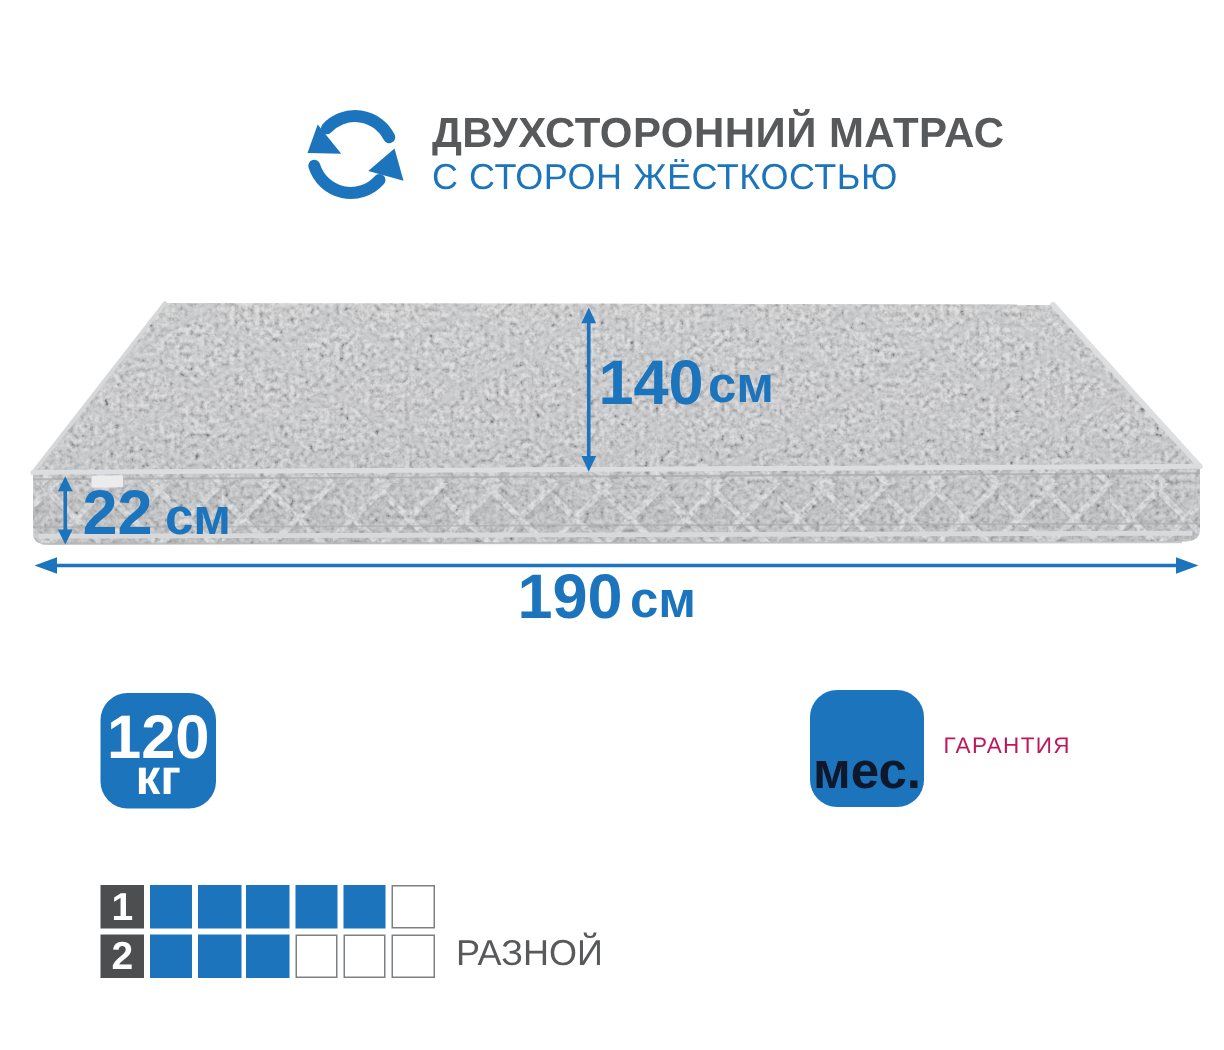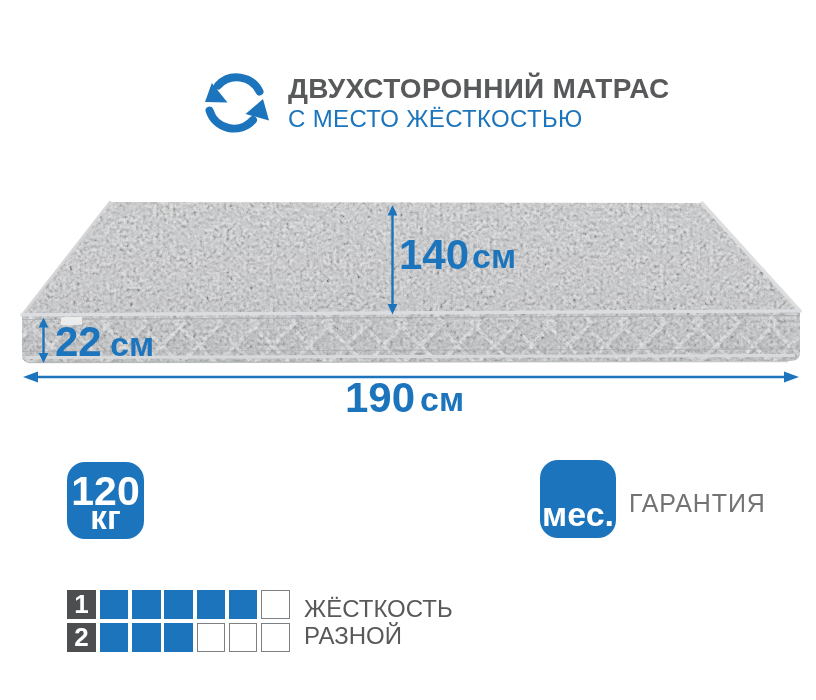--- a/index.html
+++ b/index.html
@@ -17,21 +17,21 @@
       <path d="M 13.5,46.5 A 25.5,25.5 0 0 0 57,56"></path>
     </g>
     <g fill="#1c75bc" stroke="none">
       <polygon points="9,38 15.8,19 31.5,38.5"></polygon>
       <polygon points="67,35 49.5,50 73,56.5"></polygon>
     </g>
   </svg>
 
   <div class="abs" style="left:288px;top:75px;font-size:28px;font-weight:bold;color:#58595b;white-space:nowrap;line-height:28px;letter-spacing:0.3px;">ДВУХСТОРОННИЙ МАТРАС</div>
 
-  <div class="abs" style="left:288px;top:106px;font-size:24px;color:#1c75bc;white-space:nowrap;line-height:26px;letter-spacing:0.35px;">С МЕСТО ЖЁСТКОСТЬЮ</div>
+  <div class="abs" style="left:288px;top:106px;font-size:24px;color:#1c75bc;white-space:nowrap;line-height:26px;letter-spacing:0.35px;">С СТОРОН ЖЁСТКОСТЬЮ</div>
 
   <svg class="abs" style="left:0;top:0;" width="816" height="440" viewBox="0 0 816 440">
     <defs>
       <filter id="grain" x="-5%" y="-5%" width="110%" height="110%">
         <feTurbulence type="fractalNoise" baseFrequency="0.3" numOctaves="3" seed="11" stitchTiles="stitch"></feTurbulence>
         <feColorMatrix type="matrix" values="0.9 0.9 0.9 0 -0.75  0.9 0.9 0.9 0 -0.75  0.9 0.9 0.9 0 -0.75  0 0 0 0 1"></feColorMatrix>
       </filter>
       <linearGradient id="topG" x1="0" y1="0" x2="0" y2="1">
         <stop offset="0" stop-color="#cbccce"></stop>
         <stop offset="0.75" stop-color="#c7c8ca"></stop>
@@ -128,24 +128,24 @@
 
     <div class="abs" style="left:0;width:77px;top:9.3px;text-align:center;font-size:41px;font-weight:bold;color:#ffffff;line-height:41px;">120</div>
 
     <div class="abs" style="left:0;width:77px;top:39px;text-align:center;font-size:33px;font-weight:bold;color:#ffffff;line-height:33px;">кг</div>
   </div>
 
 
   <div class="abs" style="left:540px;top:460px;width:76px;height:78px;background:#1c75bc;border-radius:18px;">
 
 
-    <div class="abs" style="left:0;width:76px;top:36.5px;text-align:center;font-size:34px;font-weight:bold;color:#ffffff;line-height:34px;">мес.</div>
+    <div class="abs" style="left:0;width:76px;top:36.5px;text-align:center;font-size:34px;font-weight:bold;color:#0f172a;line-height:34px;">мес.</div>
   </div>
 
-  <div class="abs" style="left:629px;top:489px;font-size:25px;color:#737373;white-space:nowrap;letter-spacing:0.9px;">ГАРАНТИЯ</div>
+  <div class="abs" style="left:629px;top:489px;font-size:15px;color:#be185d;white-space:nowrap;letter-spacing:0.9px;">ГАРАНТИЯ</div>
 
   <div class="abs" style="left:67px;top:590px;width:29px;height:29px;background:#4d4e50;color:#fff;font-size:26px;font-weight:bold;text-align:center;line-height:29px;">1</div>
 
   <div class="abs" style="left:99.7px;top:590px;width:28.6px;height:29px;background:#1c75bc;"></div>
 
   <div class="abs" style="left:132px;top:590px;width:28.6px;height:29px;background:#1c75bc;"></div>
 
   <div class="abs" style="left:164.3px;top:590px;width:28.6px;height:29px;background:#1c75bc;"></div>
 
   <div class="abs" style="left:196.6px;top:590px;width:28.6px;height:29px;background:#1c75bc;"></div>
@@ -161,17 +161,16 @@
   <div class="abs" style="left:132px;top:622.5px;width:28.6px;height:29px;background:#1c75bc;"></div>
 
   <div class="abs" style="left:164.3px;top:622.5px;width:28.6px;height:29px;background:#1c75bc;"></div>
 
   <div class="abs" style="left:196.6px;top:622.5px;width:28.6px;height:29px;background:#fff;border:1.5px solid #7d8083;box-sizing:border-box;"></div>
 
   <div class="abs" style="left:228.9px;top:622.5px;width:28.6px;height:29px;background:#fff;border:1.5px solid #7d8083;box-sizing:border-box;"></div>
 
   <div class="abs" style="left:261.2px;top:622.5px;width:28.6px;height:29px;background:#fff;border:1.5px solid #7d8083;box-sizing:border-box;"></div>
 
-  <div class="abs" style="left:304px;top:595px;font-size:24px;color:#58595b;white-space:nowrap;">ЖЁСТКОСТЬ</div>
 
   <div class="abs" style="left:304px;top:622px;font-size:24px;color:#58595b;white-space:nowrap;">РАЗНОЙ</div>
 
 </div>
 
 </body></html>

